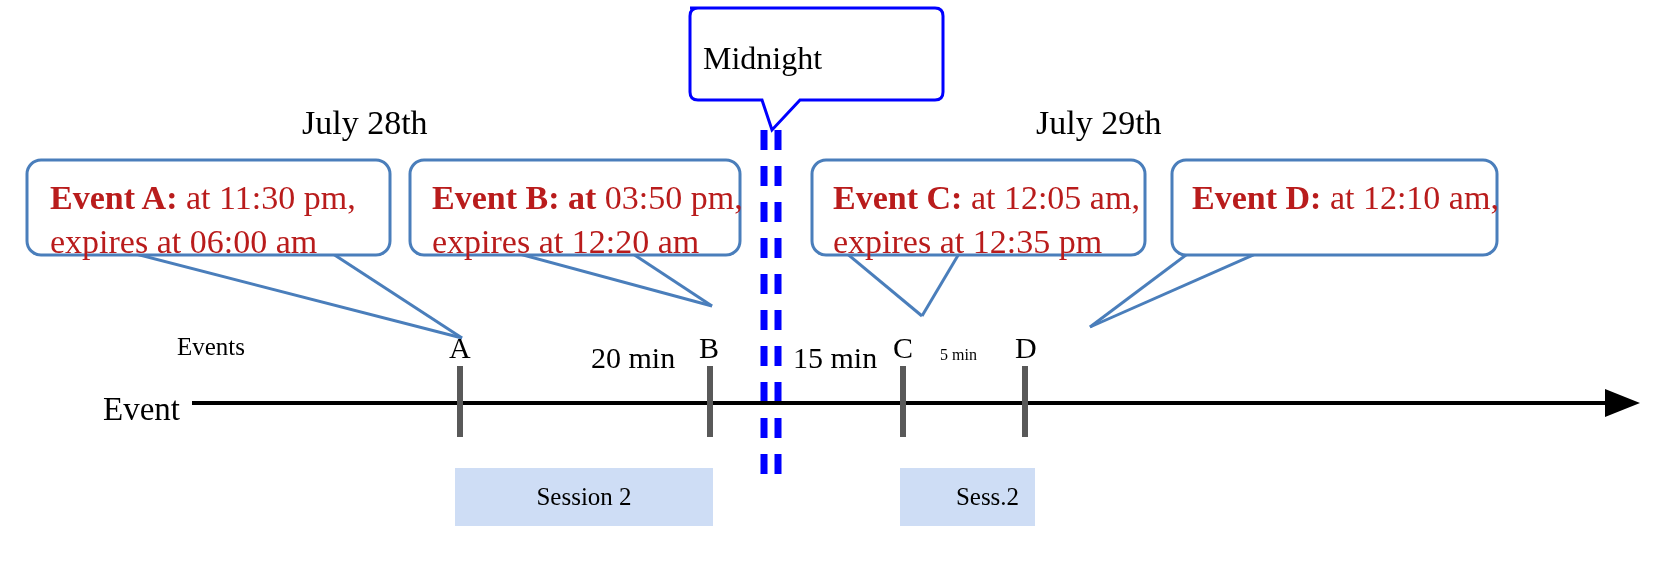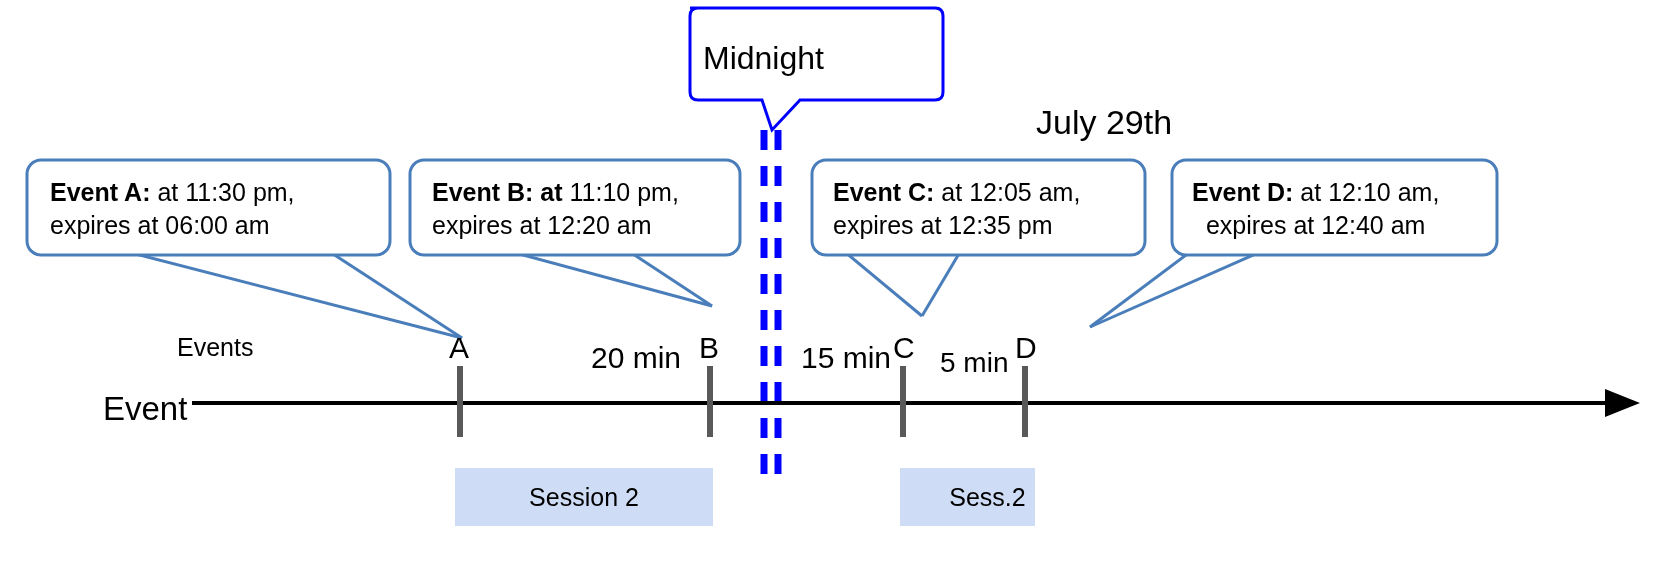--- a/index.html
+++ b/index.html
@@ -5,43 +5,43 @@
   html, body {
     margin: 0;
     padding: 0;
     background: #ffffff;
   }
   #canvas {
     position: relative;
     width: 1668px;
     height: 578px;
     background: #ffffff;
-    font-family: Liberation Sans, sans-serif;
+    font-family: Liberation Serif, serif;
     overflow: hidden;
   }
   .svg-layer {
     position: absolute;
     left: 0;
     top: 0;
     width: 1668px;
     height: 578px;
   }
   .txt {
     position: absolute;
     color: #000000;
     white-space: nowrap;
     line-height: 1.28;
   }
   .date-label {
     font-size: 34px;
   }
   .callout-text {
     position: absolute;
-    font-size: 25px;
-    color: #000000;
+    font-size: 34px;
+    color: #b91c1c;
     line-height: 1.30;
     white-space: nowrap;
   }
   .callout-text b {
     font-weight: bold;
   }
   .midnight-text {
     position: absolute;
     font-size: 32px;
     color: #000000;
@@ -53,21 +53,21 @@
   .row-name {
     font-size: 25px;
   }
   .marker-letter {
     font-size: 30px;
   }
   .interval-label {
     font-size: 30px;
   }
   .interval-label.small {
-    font-size: 28px;
+    font-size: 16px;
   }
   .session-label {
     position: absolute;
     font-size: 25px;
     color: #000000;
     white-space: nowrap;
     text-align: center;
   }
 </style>
 </head>
@@ -109,58 +109,58 @@
     <polygon points="1605,389 1640,403 1605,417" fill="#000000"></polygon>
 
     <line x1="460" y1="366" x2="460" y2="437" stroke="#595959" stroke-width="6"></line>
     <line x1="710" y1="366" x2="710" y2="437" stroke="#595959" stroke-width="6"></line>
     <line x1="903" y1="366" x2="903" y2="437" stroke="#595959" stroke-width="6"></line>
     <line x1="1025" y1="366" x2="1025" y2="437" stroke="#595959" stroke-width="6"></line>
   </svg>
 
   <div class="midnight-text" style="left:703px; top:40px;">Midnight</div>
 
+  <div class="txt date-label" style="left:302px; top:101px;">July 28th</div>
   <div class="txt date-label" style="left:1036px; top:101px;text-align:center;">July 29th</div>
 
   <div class="callout-text" style="left:50px; top:176px;">
     <div>
       <b>Event A:</b><span> at 11:30 pm,</span>
     </div>
     <div>expires at 06:00 am</div>
   </div>
 
   <div class="callout-text" style="left:432px; top:176px;">
     <div>
-      <b>Event B: at</b><span> 11:10 pm,</span>
+      <b>Event B: at</b><span> 03:50 pm,</span>
     </div>
     <div>expires at 12:20 am</div>
   </div>
 
   <div class="callout-text" style="left:833px; top:176px;">
     <div>
       <b>Event C:</b><span> at 12:05 am,</span>
     </div>
     <div>expires at 12:35 pm</div>
   </div>
 
   <div class="callout-text" style="left:1192px; top:176px;text-align:center;">
     <div>
       <b>Event D:</b><span>  at 12:10 am,</span>
     </div>
-    <div>expires at 12:40 am</div>
   </div>
 
   <div class="txt row-name" style="left:177px; top:331px;">Events</div>
   <div class="txt axis-name" style="left:103px; top:388px;">Event</div>
 
   <div class="txt marker-letter" style="left:449px; top:329px;">A</div>
   <div class="txt marker-letter" style="left:699px; top:329px;">B</div>
   <div class="txt marker-letter" style="left:893px; top:329px;">C</div>
   <div class="txt marker-letter" style="left:1015px; top:329px;">D</div>
 
   <div class="txt interval-label" style="left:591px; top:339px;">20 min</div>
-  <div class="txt interval-label" style="left:793px; top:339px;margin-left:8px;">15 min</div>
+  <div class="txt interval-label" style="left:793px; top:339px;">15 min</div>
   <div class="txt interval-label small" style="left:940px; top:345px;">5 min</div>
 
   <div class="session-label" style="left:455px; top:483px; width:258px;">Session 2</div>
   <div class="session-label" style="left:900px; top:483px; width:135px;margin-left:20px;">Sess.2</div>
 
 </div>
 
 </body></html>

